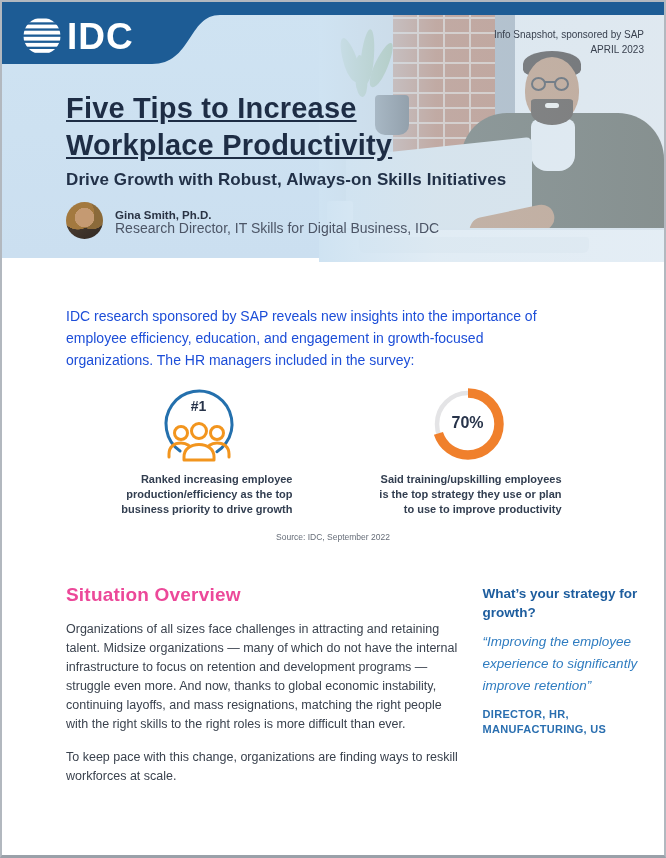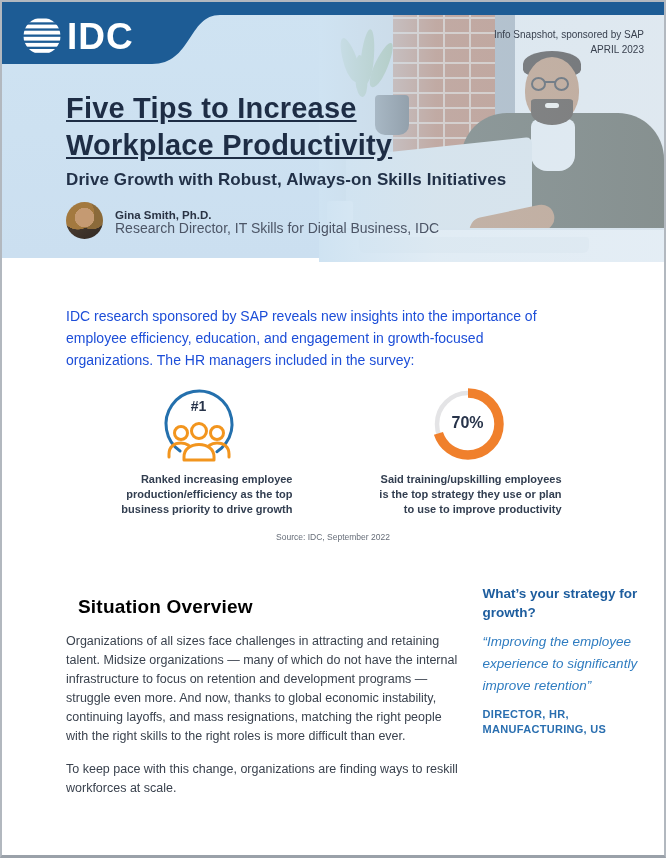--- a/index.html
+++ b/index.html
@@ -78,21 +78,21 @@
   .stat-figure{position:relative;width:76px;height:76px;margin:0 auto;}
   .stat-figure .value{position:absolute;left:0;right:0;top:28px;
     font-size:16px;font-weight:700;color:#27334a;}
   .stat-figure .value-up{top:12px;font-size:14px;}
   .team{position:absolute;left:50%;transform:translateX(-50%);bottom:-2px;}
   .caption{margin:10px auto 0;max-width:188px;font-size:11px;line-height:15px;
     font-weight:700;color:#323e50;text-align:right;}
   .source{margin-top:15px;text-align:center;font-size:8.5px;color:#666d78;}
   .bottom{display:flex;margin:42px 26px 0 64px;}
   .situation{width:400px;margin-right:23px;}
-  .situation h2{margin:12px;font-size:19px;font-weight:600;letter-spacing:0.2px;color:#000000;}
+  .situation h2{margin:0;font-size:19px;font-weight:600;letter-spacing:0.2px;color:#ec4899;}
   .situation p{margin:14px 0 0;font-size:12.5px;line-height:19px;color:#3a424e;}
   .sidebar{width:158px;}
   .sidebar-heading{font-size:13.5px;line-height:19px;font-weight:700;color:#1d5d9e;}
   .sidebar-quote{margin-top:9px;font-size:13.5px;line-height:22px;font-style:italic;color:#2f7cc0;}
   .sidebar-attrib{margin-top:10px;font-size:11px;line-height:15px;font-weight:700;
     letter-spacing:0.3px;color:#2a6fb0;}
 </style>
 </head>
 <body>
 

